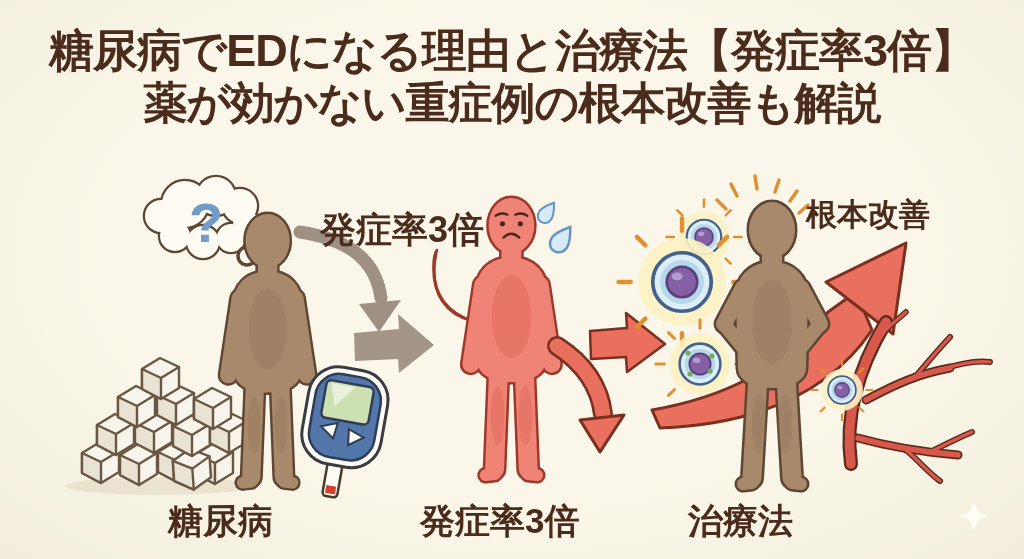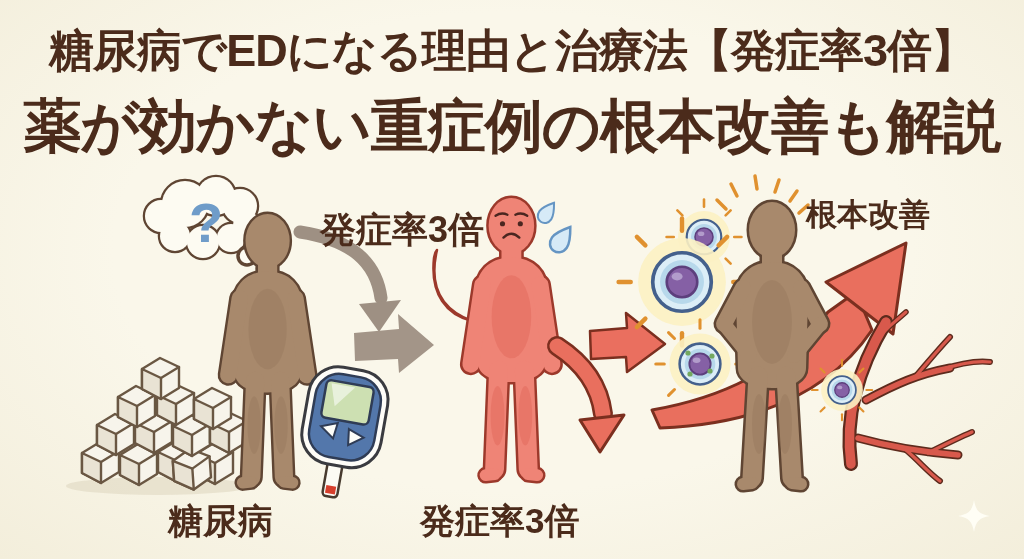--- a/index.html
+++ b/index.html
@@ -6,21 +6,21 @@
   .canvas{
     position:relative;width:1024px;height:559px;overflow:hidden;
     background:radial-gradient(ellipse at 50% 45%, #faf7ea 55%, #f3eedb 100%);
     font-family:"Liberation Sans", sans-serif;
   }
   .title-line{
     position:absolute;left:0;right:0;text-align:center;
     color:#4b2b1b;font-weight:900;line-height:1.05;letter-spacing:-1px;
   }
   #title1{top:27px;font-size:45px;}
-  #title2{top:96px;font-size:58px;}
+  #title2{top:80px;font-size:44px;}
   .lbl{
     position:absolute;color:#4b2b1b;font-weight:800;
     white-space:nowrap;z-index:3;
   }
   #lbl-incidence-top{left:320px;top:206px;width:190px;font-size:36px;}
   #lbl-improve{left:806px;top:194px;width:140px;font-size:31px;}
   #lbl-diabetes{left:168px;top:498px;width:200px;font-size:35px;}
   #lbl-incidence{left:420px;top:498px;width:200px;font-size:35px;}
   #lbl-treatment{left:688px;top:498px;width:200px;font-size:35px;}
   svg.illu{position:absolute;left:0;top:0;z-index:1;}
@@ -296,14 +296,15 @@
 
     <use href="#cell" transform="translate(842,390) scale(0.58)"></use>
 
     <path transform="translate(974,516)" d="M0,-16 C2,-5 5,-2 16,0 C5,2 2,5 0,16 C-2,5 -5,2 -16,0 C-5,-2 -2,-5 0,-16 Z" fill="#fffef6" opacity="0.95"></path>
   </svg>
 
   <div id="lbl-incidence-top" class="lbl">発症率3倍</div>
   <div id="lbl-improve" class="lbl">根本改善</div>
   <div id="lbl-diabetes" class="lbl">糖尿病</div>
   <div id="lbl-incidence" class="lbl">発症率3倍</div>
+  <div id="lbl-treatment" class="lbl">治療法</div>
 
 </div>
 
 </body></html>

